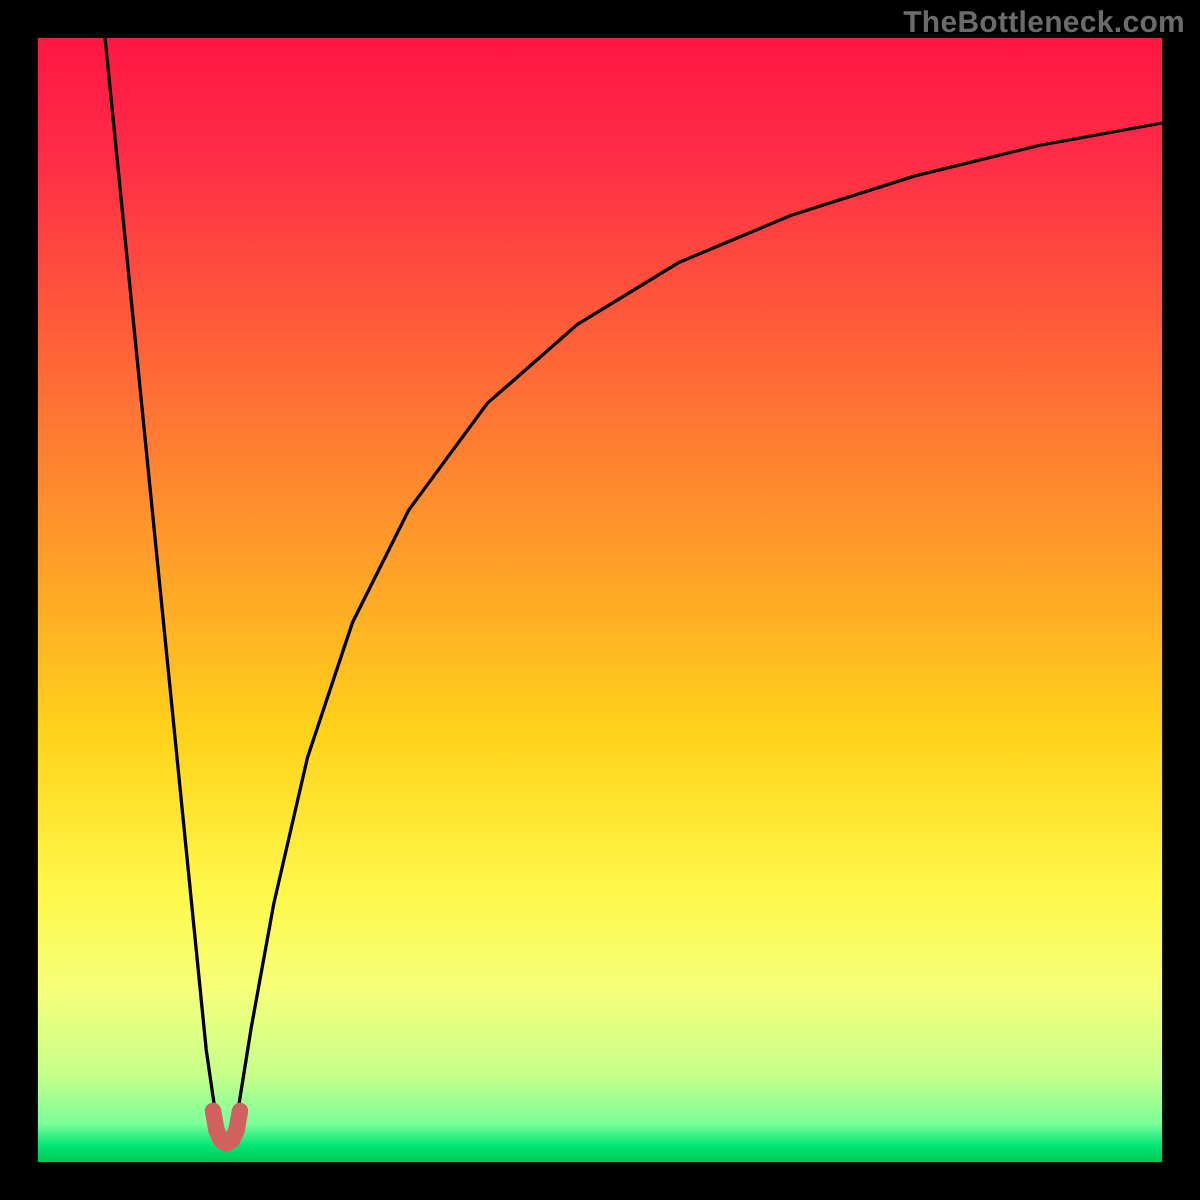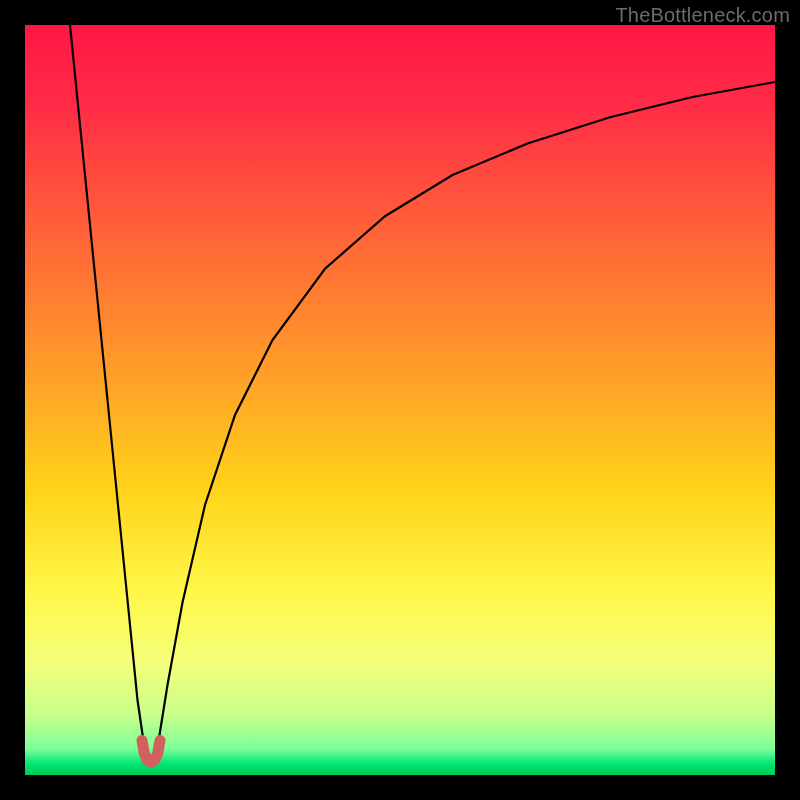--- a/index.html
+++ b/index.html
@@ -25,21 +25,21 @@
     width: 750px;
     height: 750px;
     overflow: hidden;
   }
   .watermark {
     position: absolute;
     top: 4px;
     right: 10px;
     color: #6b6b6b;
     font-size: 20px;
-    font-weight: 400;
+    font-weight: 700;
     letter-spacing: 0.2px;
   }
 </style>
 </head>
 <body>
 
 <div class="frame">
   <div class="watermark">TheBottleneck.com</div>
 
   <div class="plot-area">

